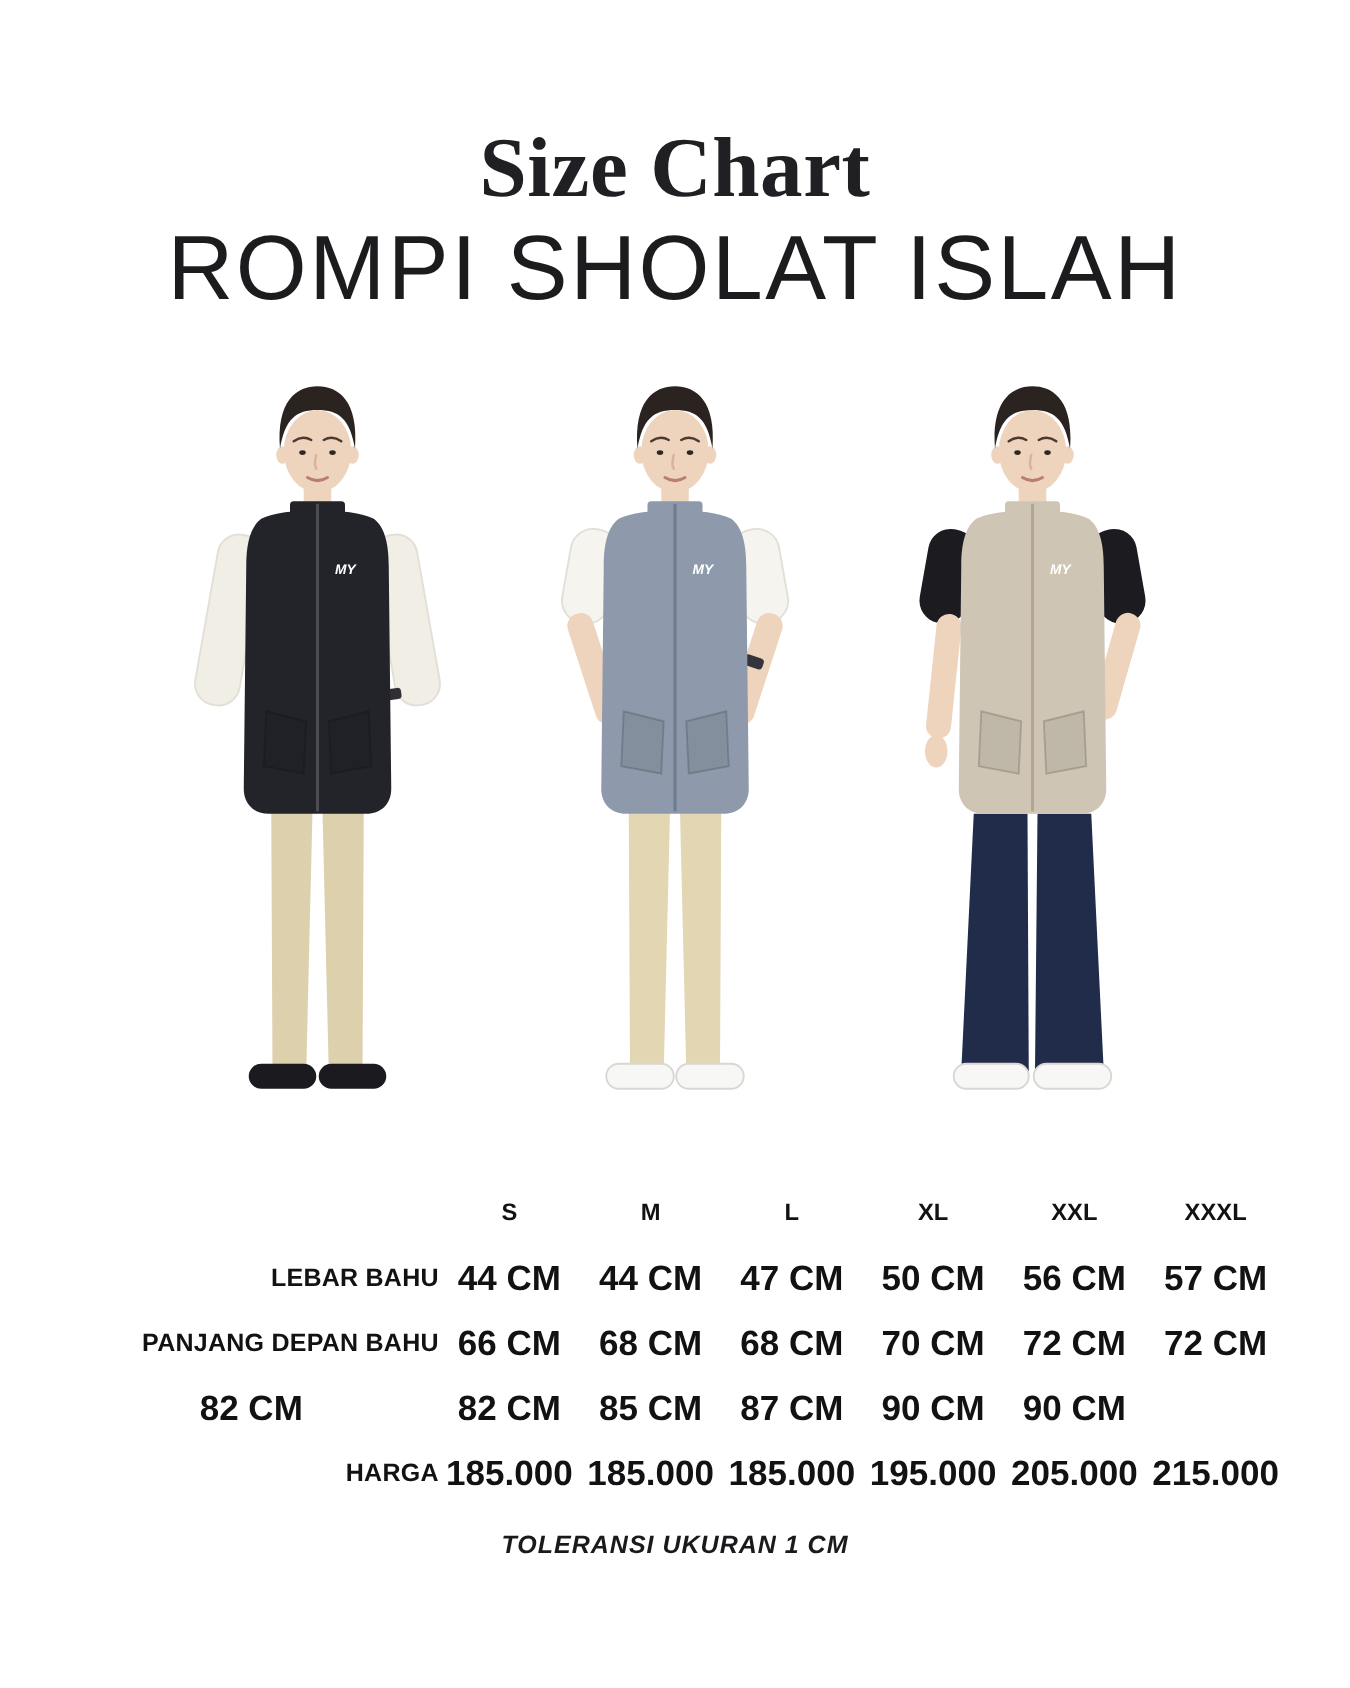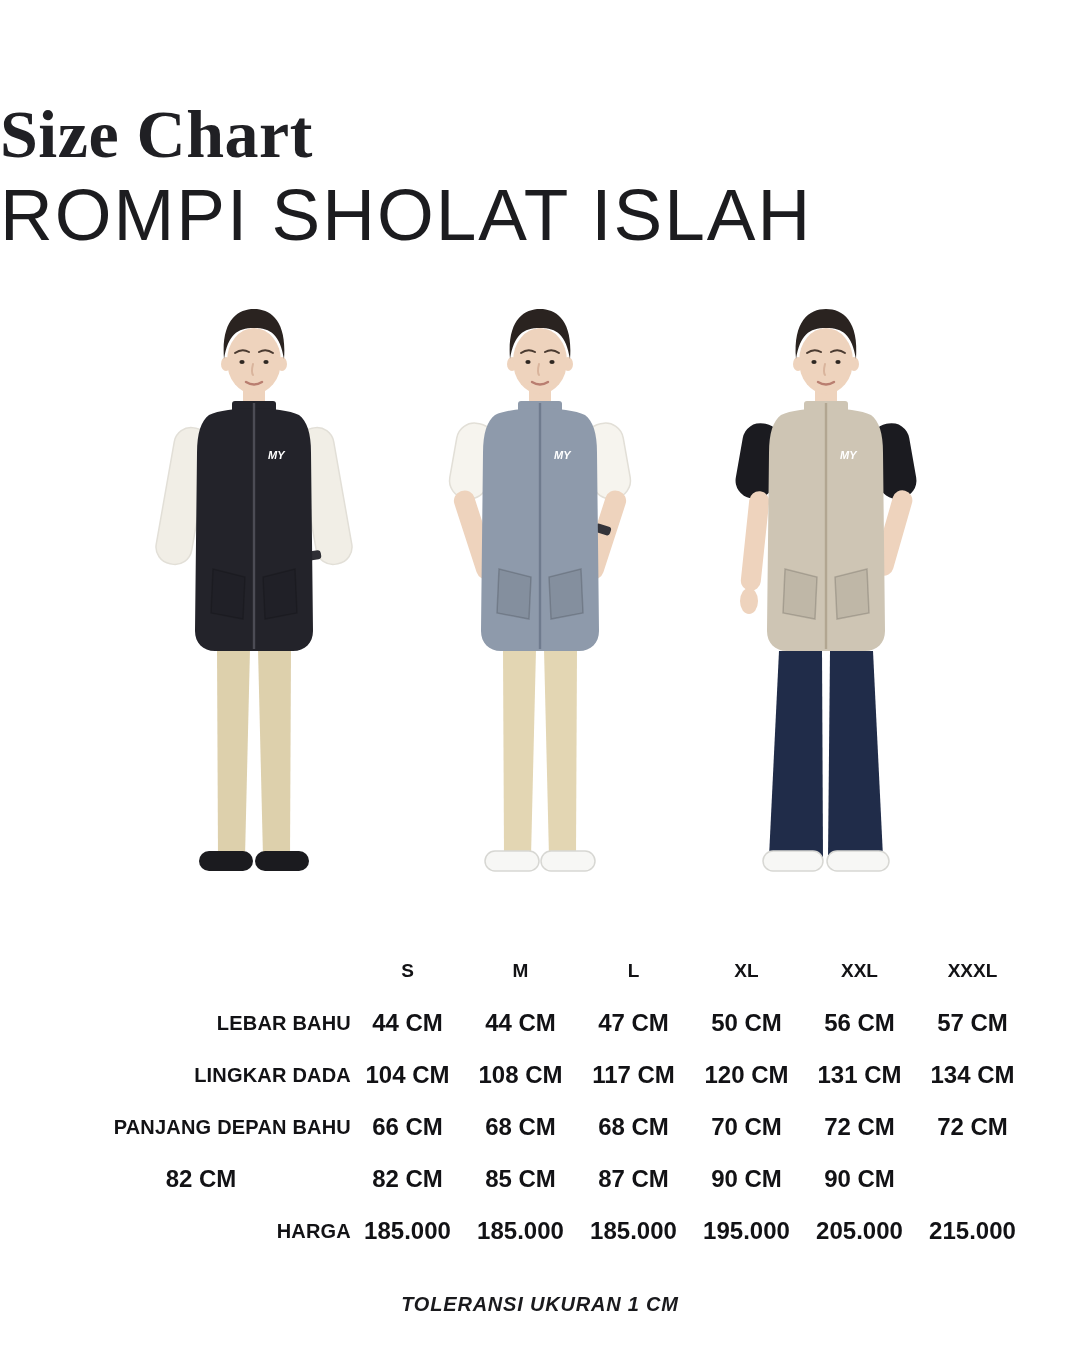--- a/index.html
+++ b/index.html
@@ -4,21 +4,21 @@
 <style>
   html, body { margin: 0; padding: 0; }
   body {
     width: 1080px; height: 1350px;
     background: #ffffff;
     font-family: "Liberation Sans", sans-serif;
     color: #141418;
     position: relative;
     overflow: hidden;
   }
-  .header { padding-top: 100px; text-align: left; }
+  .header { padding-top: 100px; text-align: center; }
   .title {
     font-family: "Liberation Serif", serif;
     font-weight: 700;
     font-size: 68px;
     line-height: 1;
     color: #202024;
     letter-spacing: 0.5px;
   }
   .product-name {
     font-family: "Liberation Sans", sans-serif;
@@ -52,27 +52,27 @@
     align-items: center;
     height: 52px;
   }
   .t-label {
     font-size: 20px;
     letter-spacing: 0.2px;
     text-align: right;
     color: #121215;
   }
   .t-cell {
-    font-size: 24px;
+    font-size: 28px;
     text-align: center;
     color: #121215;
   }
   .t-head .t-cell { font-size: 19px; }
   .footnote {
-    margin-top: 36px;
+    margin-top: 20px;
     text-align: center;
     font-size: 20px;
     font-weight: 700;
     font-style: italic;
     letter-spacing: 0.8px;
     color: #1a1a1d;
   }
 </style>
 </head>
 <body>
@@ -219,29 +219,20 @@
   <div class="t-row">
     <div class="t-label">LEBAR BAHU</div>
     <div class="t-cell">44 CM</div>
     <div class="t-cell">44 CM</div>
     <div class="t-cell">47 CM</div>
     <div class="t-cell">50 CM</div>
     <div class="t-cell">56 CM</div>
     <div class="t-cell">57 CM</div>
   </div>
 
-  <div class="t-row">
-    <div class="t-label">LINGKAR DADA</div>
-    <div class="t-cell">104 CM</div>
-    <div class="t-cell">108 CM</div>
-    <div class="t-cell">117 CM</div>
-    <div class="t-cell">120 CM</div>
-    <div class="t-cell">131 CM</div>
-    <div class="t-cell">134 CM</div>
-  </div>
 
   <div class="t-row">
     <div class="t-label">PANJANG DEPAN BAHU</div>
     <div class="t-cell">66 CM</div>
     <div class="t-cell">68 CM</div>
     <div class="t-cell">68 CM</div>
     <div class="t-cell">70 CM</div>
     <div class="t-cell">72 CM</div>
     <div class="t-cell">72 CM</div>
   </div>

